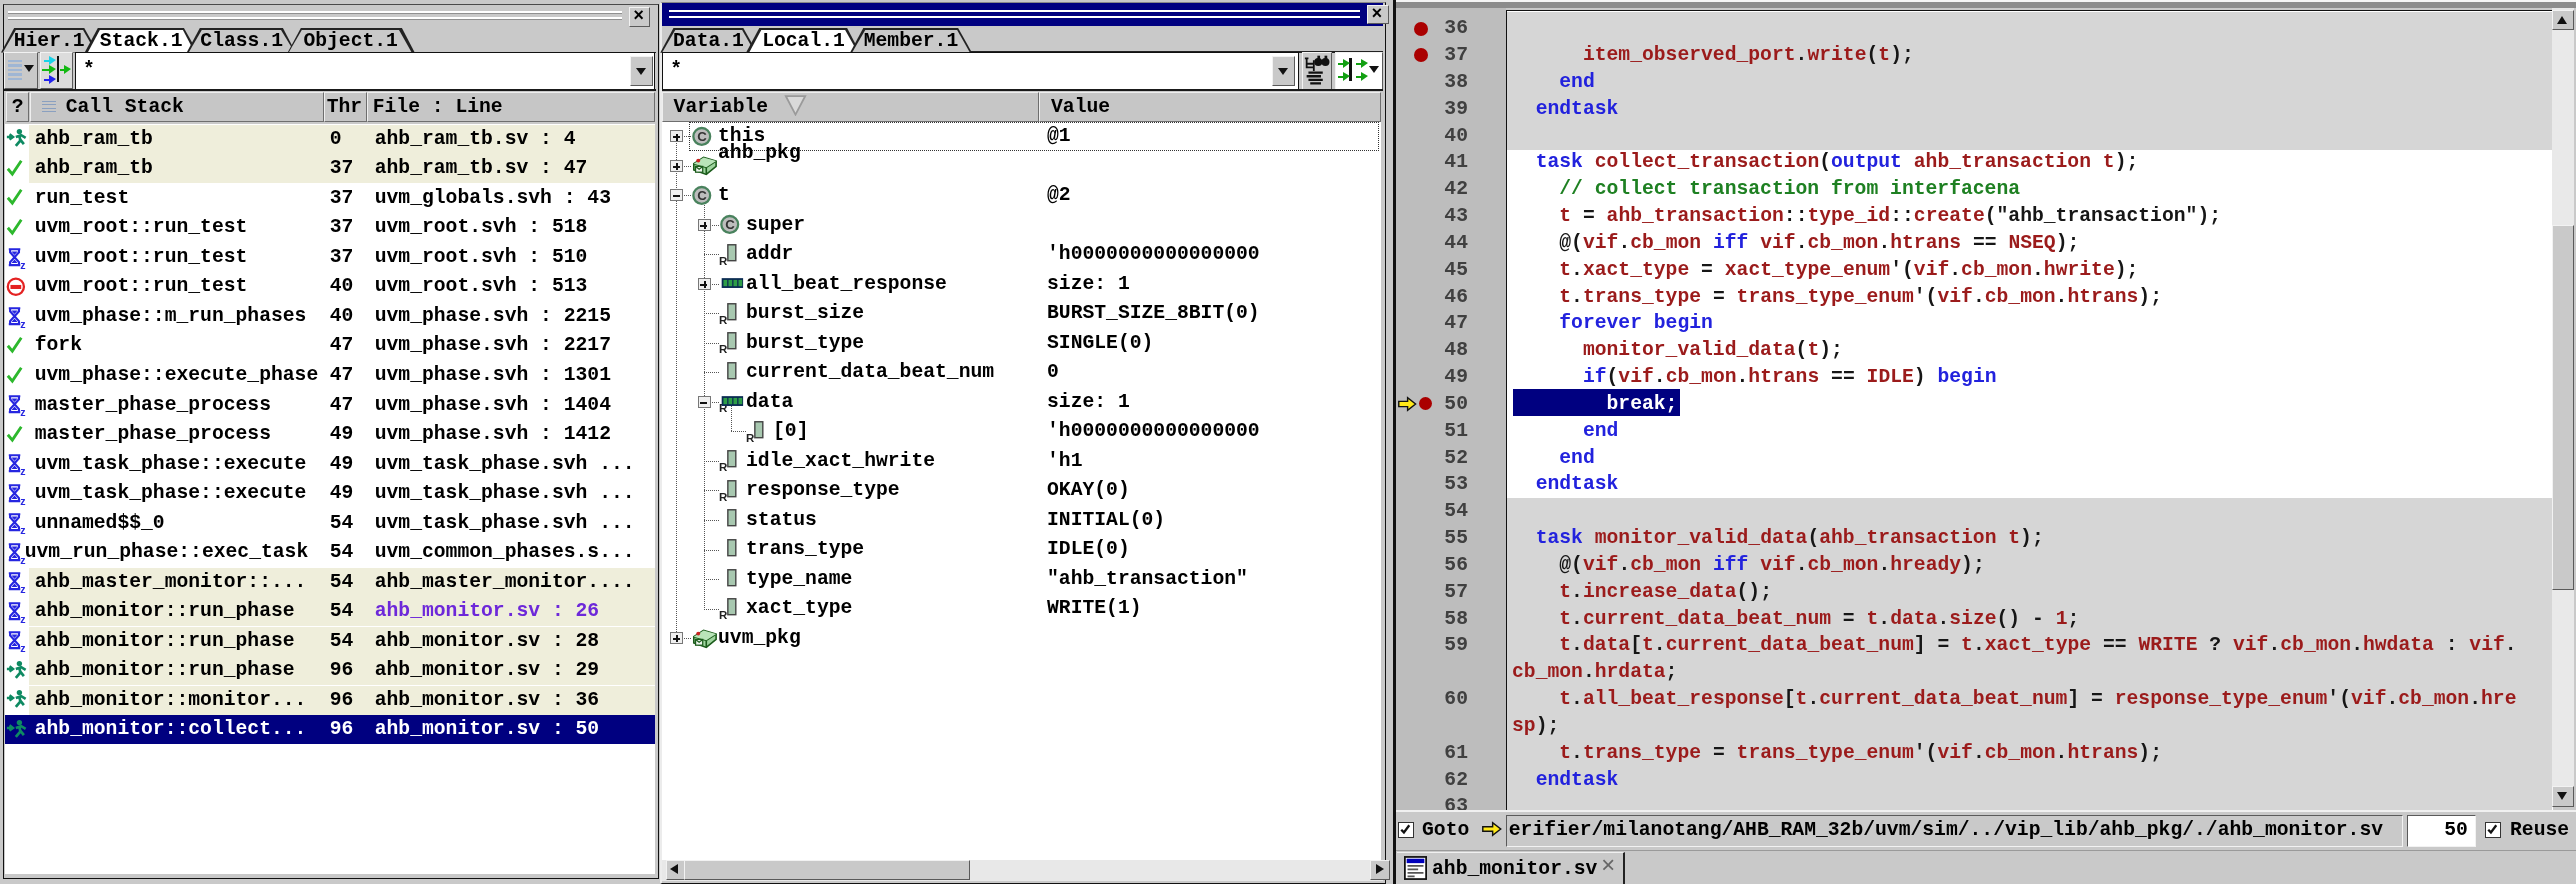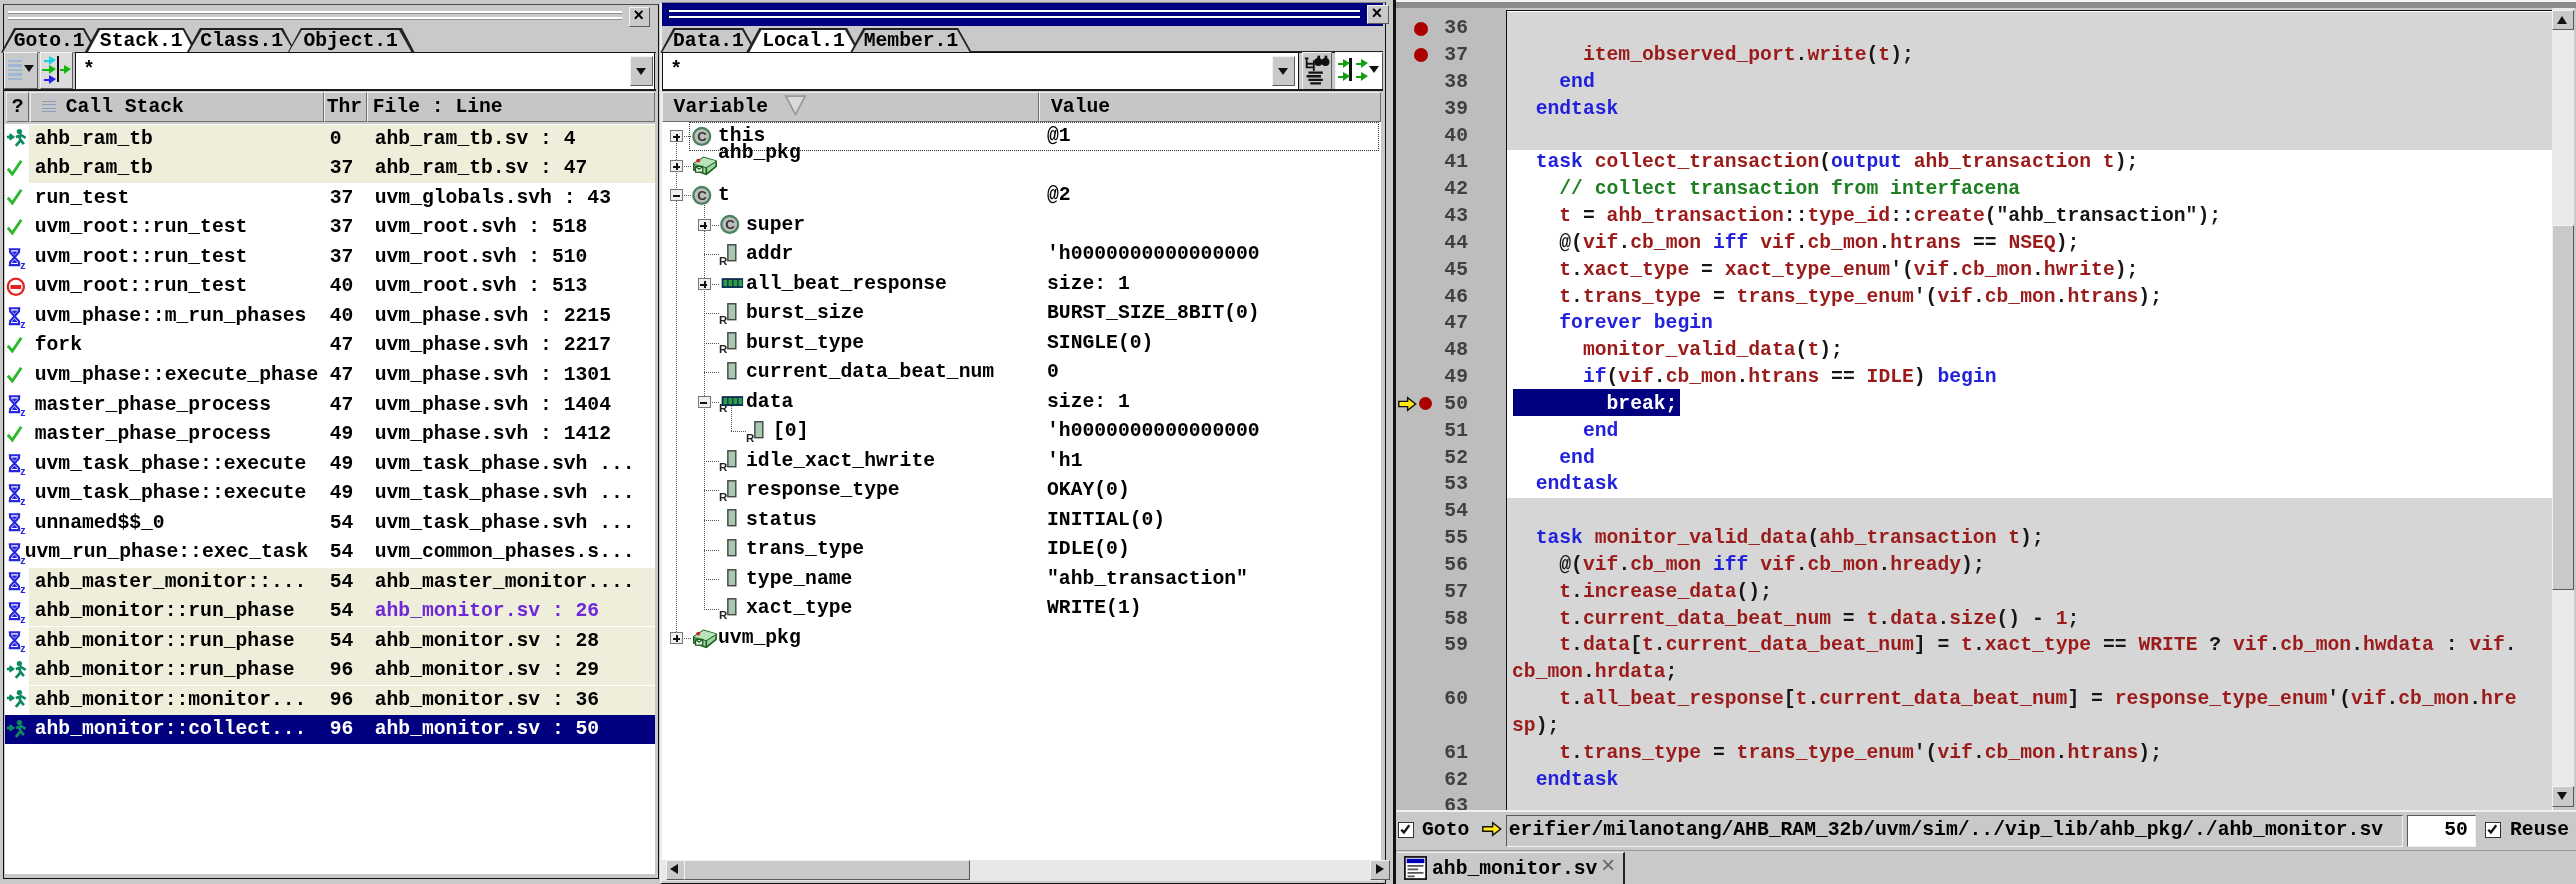--- a/index.html
+++ b/index.html
@@ -17,21 +17,21 @@
 
 <div class="abs" style="left:2.7px;top:3.6px;width:656px;height:875px;background:#c9c9c9;border:1.8px solid #111;border-top:1.8px solid #4a4a4a;box-sizing:border-box;">
 <div class="abs" style="left:4.5px;top:6.3px;width:614px;height:2.2px;background:#fff;border-bottom:1.8px solid #909090;"></div>
 <div class="abs" style="left:4.5px;top:12.5px;width:614px;height:2.2px;background:#fff;border-bottom:1.8px solid #909090;"></div>
 <div class="abs raised" style="left:625px;top:2.7px;width:21.5px;height:19.7px;box-sizing:border-box;">
         <div class="abs" style="left:3.6px;top:-1.8px;font-size:18px;font-weight:bold;">×</div>
       </div>
 <div class="abs" style="left:0px;top:47px;width:652px;height:1.8px;background:#222;"></div>
 <div class="abs" style="left:-2.7px;top:23px;width:97px;height:25px;clip-path:polygon(0 100%,13.4px 0,83px 0,100% 100%);background:#222;"></div>
       <div class="abs" style="left:-0.9px;top:25px;width:93px;height:23px;clip-path:polygon(0 100%,13.4px 0,80px 0,100% 100%);background:#c9c9c9;"></div>
-      <div class="abs" style="left:8px;top:27px;width:75px;text-align:center;font-size:19.7px;line-height:19.7px;white-space:pre;">Goto.1</div>
+      <div class="abs" style="left:8px;top:27px;width:75px;text-align:center;font-size:19.7px;line-height:19.7px;white-space:pre;">Hier.1</div>
 <div class="abs" style="left:81px;top:23px;width:113px;height:25px;clip-path:polygon(0 100%,13.4px 0,99px 0,100% 100%);background:#222;"></div>
       <div class="abs" style="left:83px;top:25px;width:109px;height:25px;clip-path:polygon(0 100%,13.4px 0,96px 0,100% 100%);background:#fff;"></div>
       <div class="abs" style="left:92px;top:27px;width:91px;text-align:center;font-size:19.7px;line-height:19.7px;white-space:pre;">Stack.1</div>
 <div class="abs" style="left:183px;top:23px;width:109px;height:25px;clip-path:polygon(0 100%,13.4px 0,96px 0,100% 100%);background:#222;"></div>
       <div class="abs" style="left:185px;top:25px;width:106px;height:23px;clip-path:polygon(0 100%,13.4px 0,92px 0,100% 100%);background:#c9c9c9;"></div>
       <div class="abs" style="left:194px;top:27px;width:88px;text-align:center;font-size:19.7px;line-height:19.7px;white-space:pre;">Class.1</div>
 <div class="abs" style="left:284px;top:23px;width:127px;height:25px;clip-path:polygon(0 100%,13.4px 0,114px 0,100% 100%);background:#222;"></div>
       <div class="abs" style="left:285px;top:25px;width:123px;height:23px;clip-path:polygon(0 100%,13.4px 0,110px 0,100% 100%);background:#c9c9c9;"></div>
       <div class="abs" style="left:294px;top:27px;width:106px;text-align:center;font-size:19.7px;line-height:19.7px;white-space:pre;">Object.1</div>
 <div class="abs raised" style="left:0px;top:47px;width:34px;height:37px;box-sizing:border-box;">

